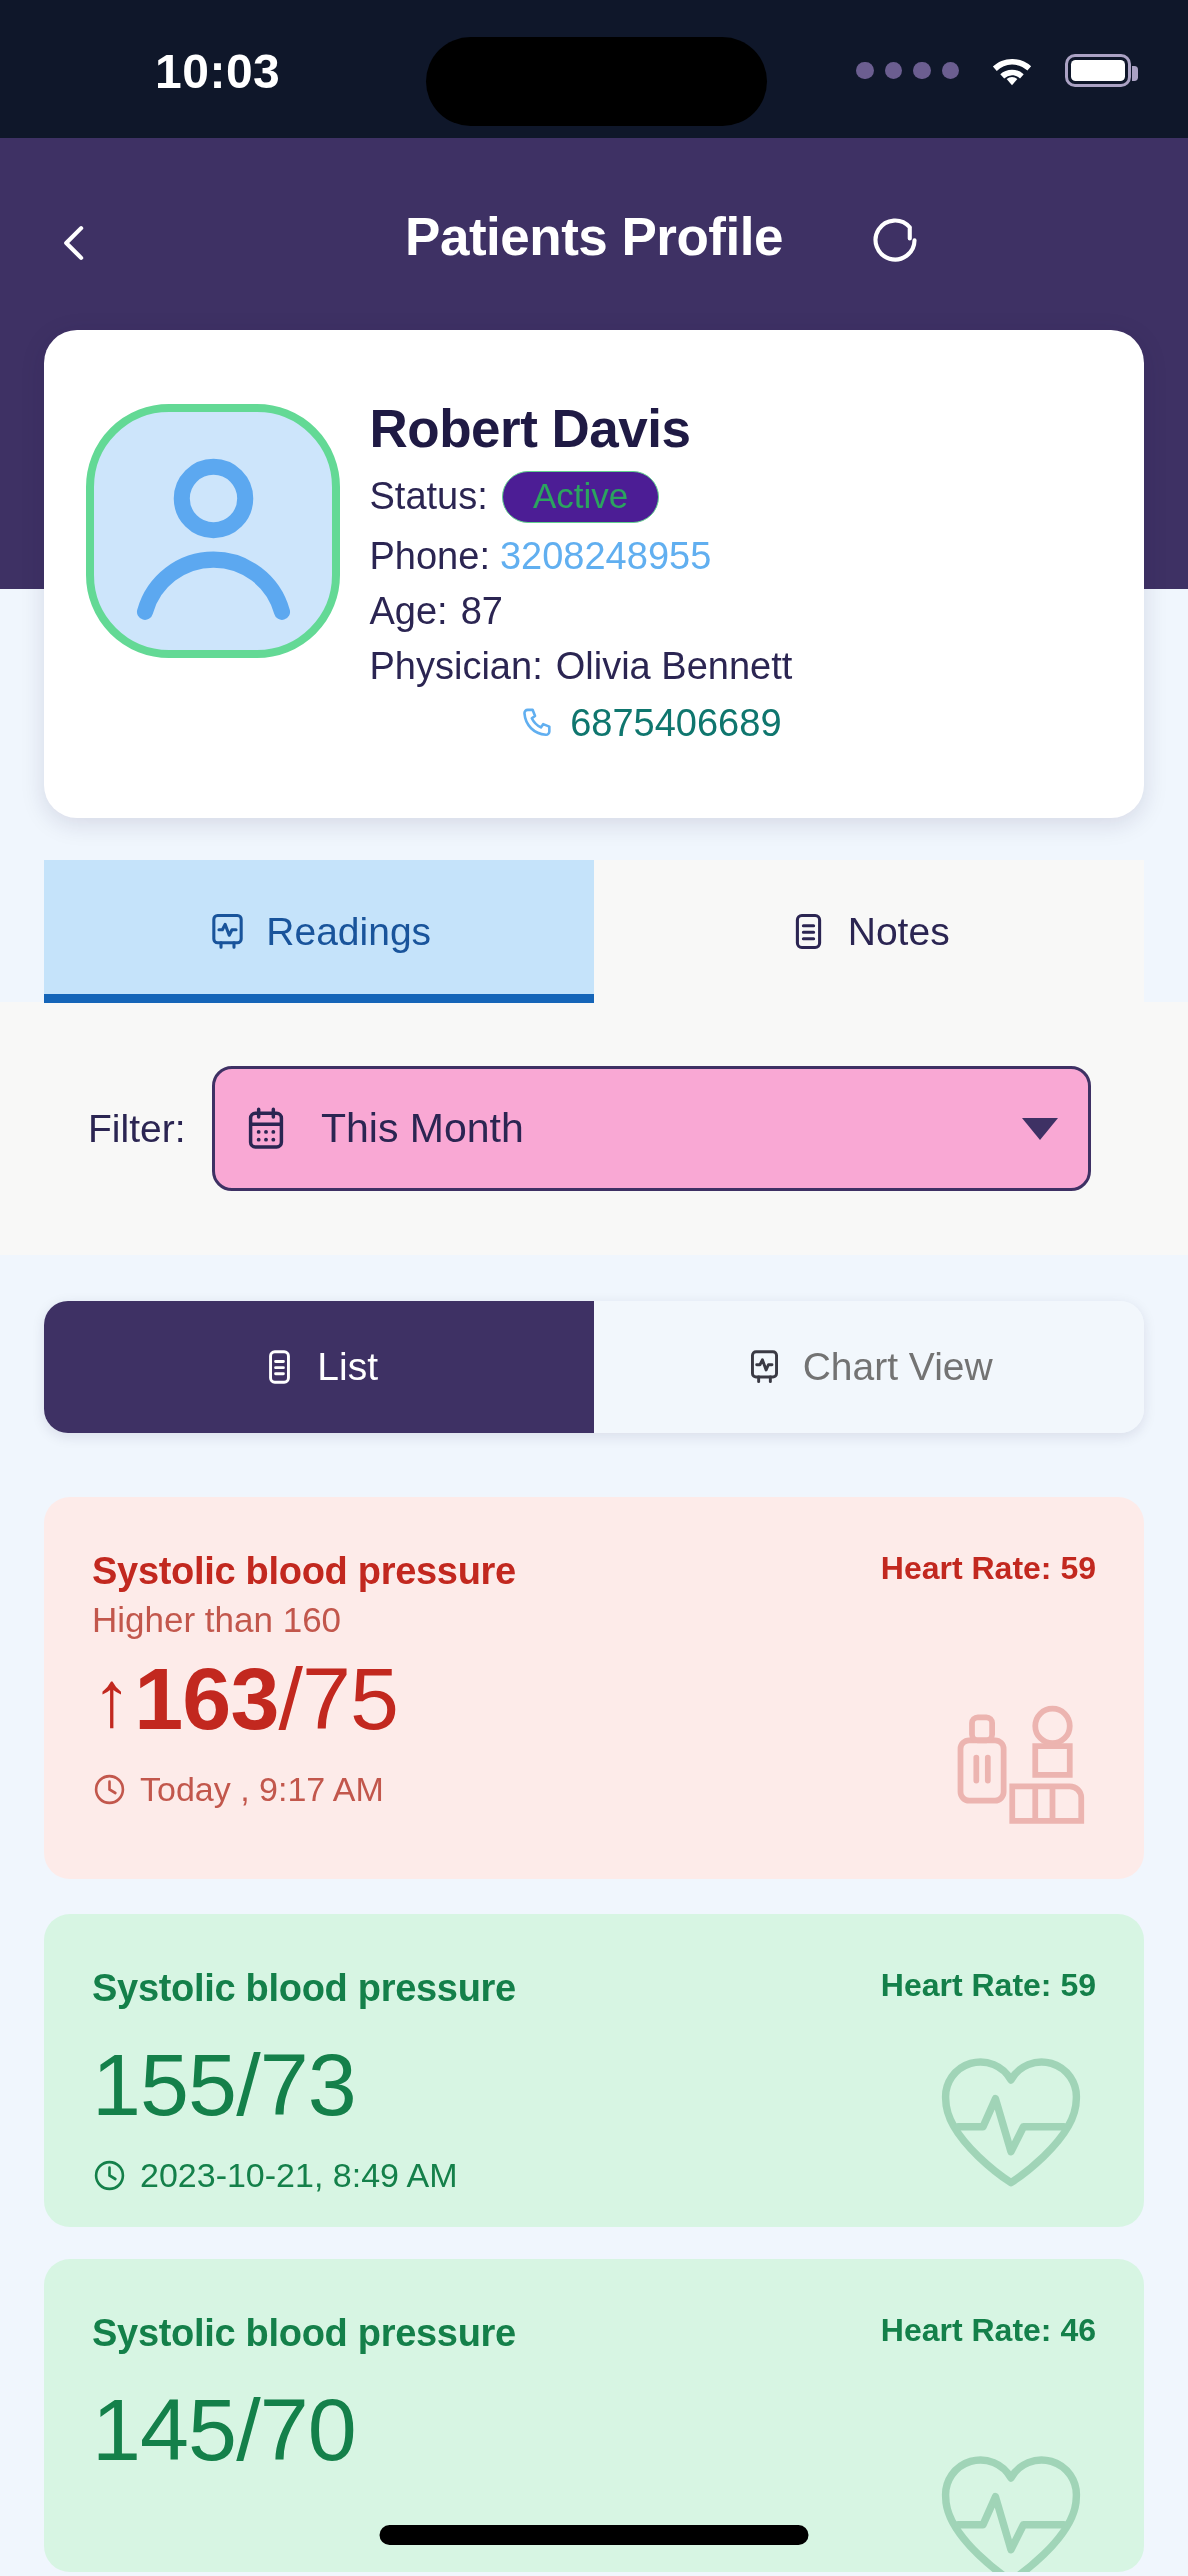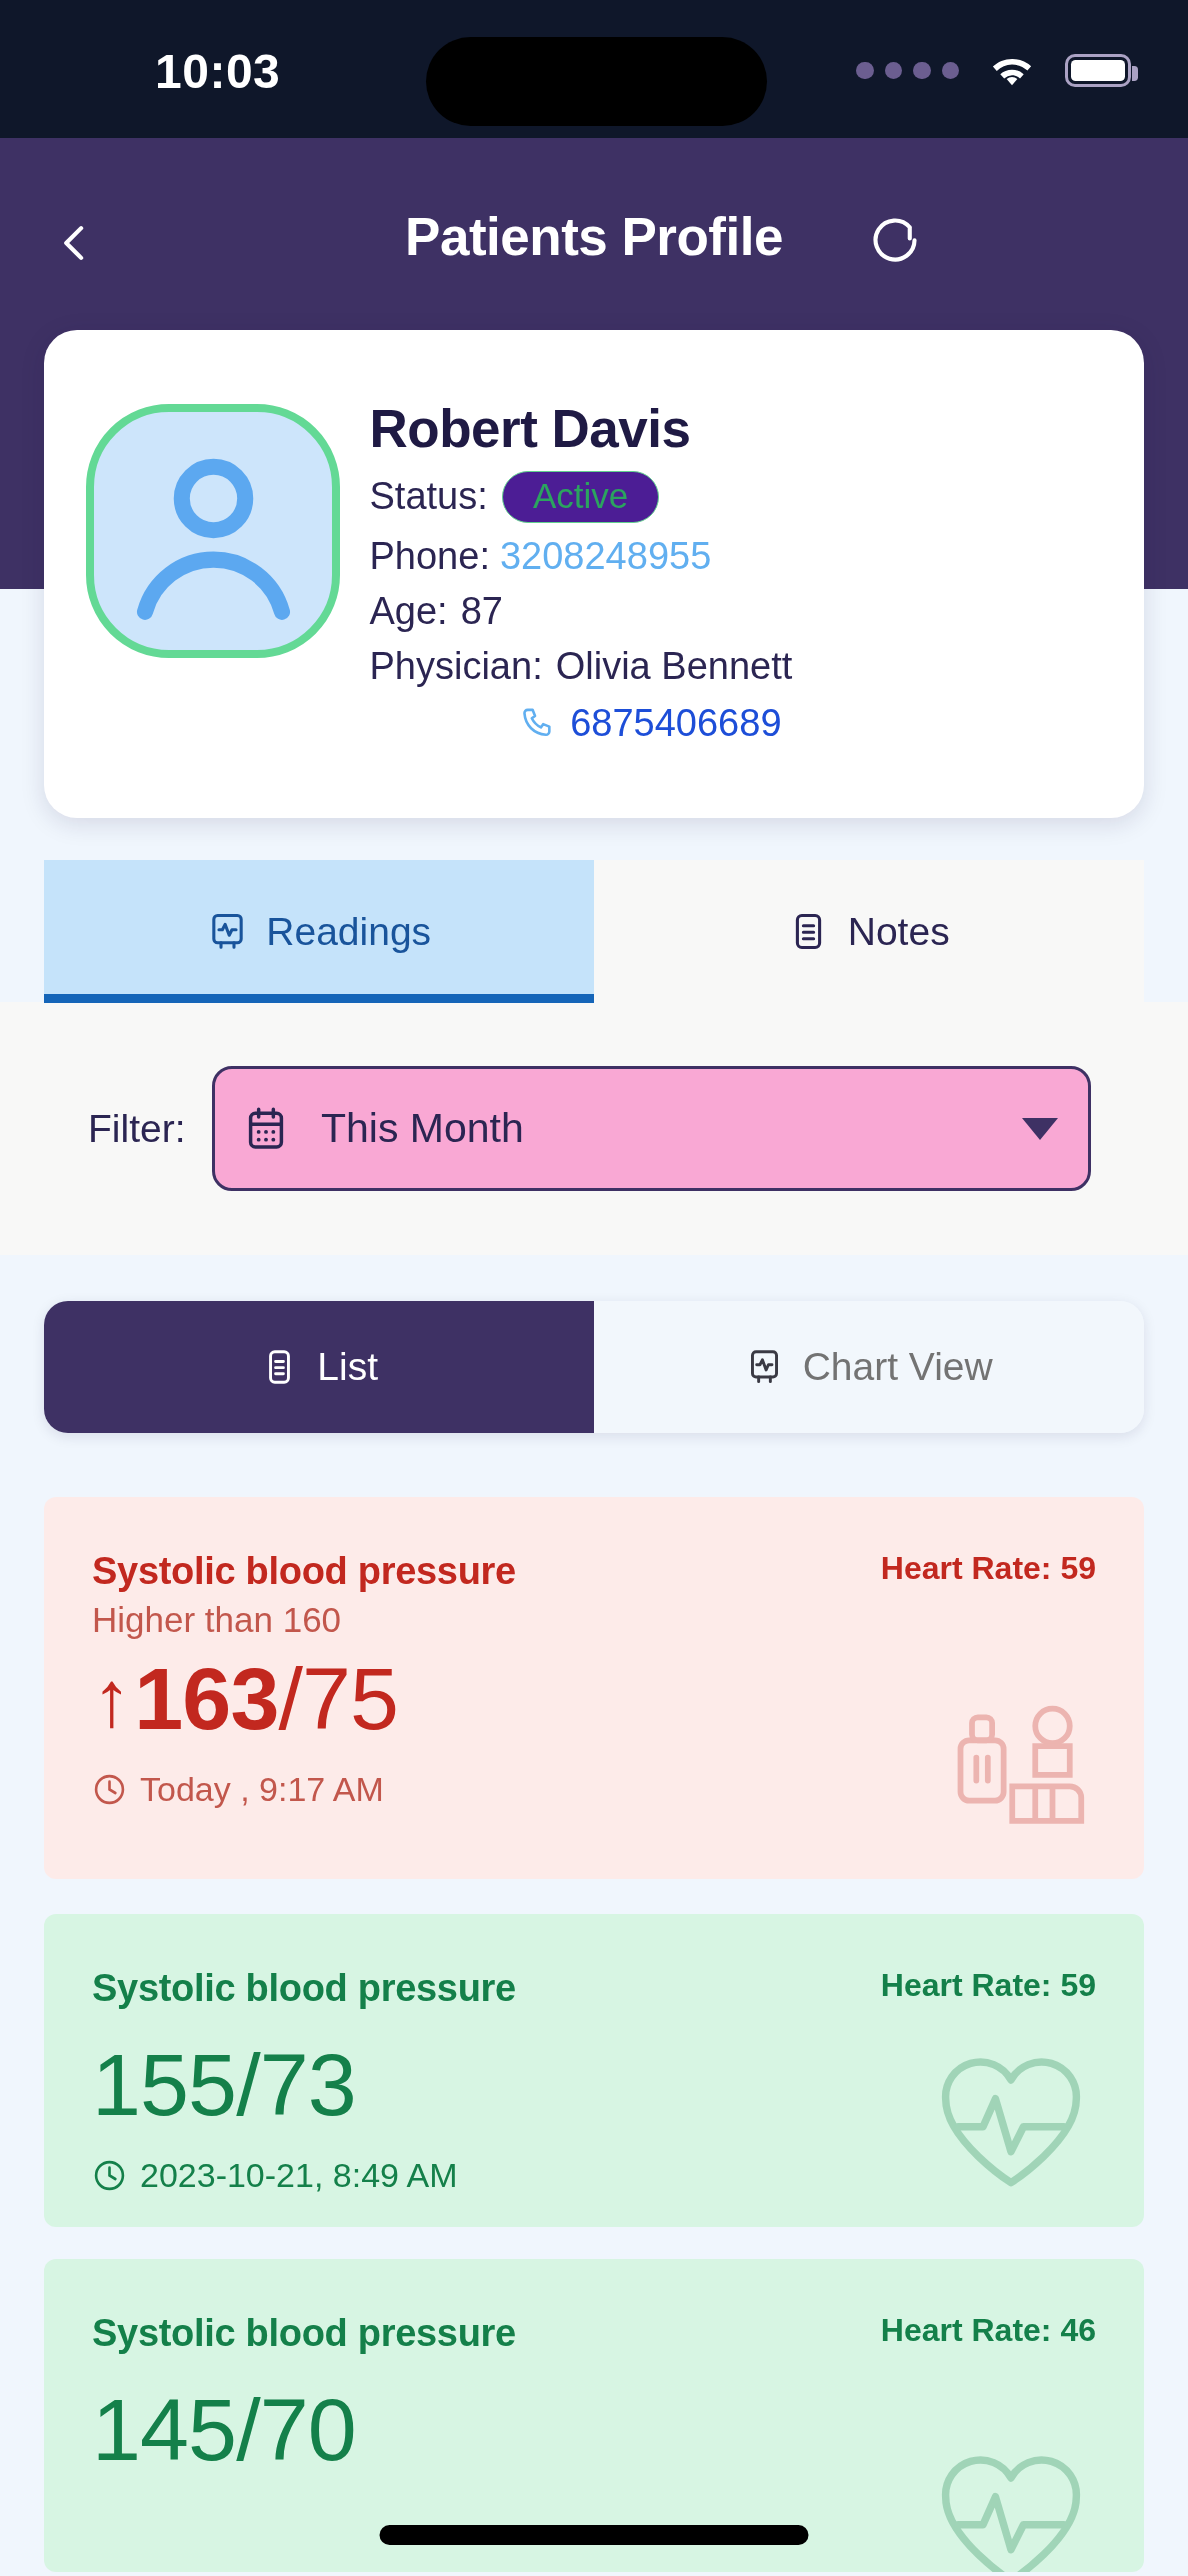--- a/index.html
+++ b/index.html
@@ -95,21 +95,21 @@
     color:#2BA45F; font-size:35px; border-radius:37px;
     padding:4.6px 29.5px 7.4px 29.5px; line-height:1.08;
   }
   .link{ color:#61AFF0; margin-left:10px;}
   .pval{ margin-left:13px; color:#2B2552;}
   .docphone{
     display:flex;align-items:center; justify-content:flex-start;
     margin-top:14px; margin-left:147px; font-size:38px;
   }
   .docphone svg{ width:39px;height:39px; margin-right:14.7px;}
-  .docphone span{ color:#1d4ed8;text-align:right; }
+  .docphone span{ color:#0f766e;text-align:right; }
 
   
   .tabs{
     position:absolute; top:860px; left:44px; width:1100px; height:143px;
     display:flex; z-index:2; overflow:hidden;
   }
   .tab{
     flex:1; display:flex;align-items:center;justify-content:center;
     gap:18.4px; font-size:39px; cursor:pointer; position:relative;
   }
@@ -148,21 +148,21 @@
   .vbtn{
     flex:1; display:flex;align-items:center;justify-content:center;gap:18.4px;
     font-size:39px; cursor:pointer;
   }
   .vbtn.on{ background:#3E3164; color:#FFFFFF; }
   .vbtn.off{ background:#F2F7FC; color:#737373; }
   .vbtn svg{ width:39px;height:42px;}
 
   
   .card{
-    position:absolute; left:44px; width:1100px; border-radius:12px;
+    position:absolute; left:44px; width:1100px; border-radius:26px;
     z-index:1; overflow:hidden;
   }
   .c1{ top:1497px; height:382px; background:#FDEBE9; }
   .c2{ top:1914px; height:313px; background:#D7F5E3; }
   .c3{ top:2259px; height:313px; background:#D7F5E3; }
   .c-head{
     display:flex; align-items:flex-start; justify-content:space-between;
     padding:53px 48px 0 48px;
   }
   .c-title{ font-size:38px; font-weight:700; letter-spacing:-0.3px; }

